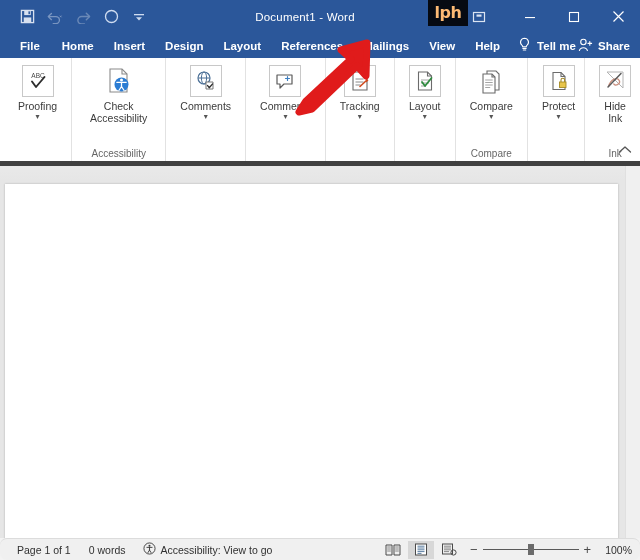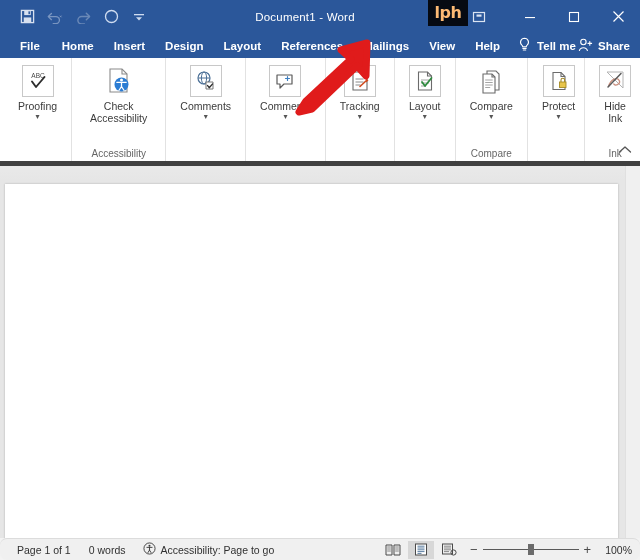--- a/index.html
+++ b/index.html
@@ -462,21 +462,21 @@
     <div class="sb-item">Page 1 of 1</div>
     <div class="sb-item">0 words</div>
     <div class="sb-item">
       <span>
         <svg width="13" height="13" viewBox="0 0 14 14">
           <circle cx="7" cy="7" r="6" fill="none" stroke="#3a3a3a" stroke-width="1"></circle>
           <circle cx="7" cy="4" r="1.1" fill="#3a3a3a"></circle>
           <path d="M4.2 5.8 h5.6 M7 5.8 v3 M7 8.8 l-1.7 2.6 M7 8.8 l1.7 2.6" stroke="#3a3a3a" stroke-width="1" stroke-linecap="round"></path>
         </svg>
       </span>
-      <span>Accessibility: Page to go</span>
+      <span>Accessibility: View to go</span>
     </div>
 
     <div class="sb-right">
       <div class="viewbtn">
         <svg width="16" height="13" viewBox="0 0 16 13">
           <path d="M1 2 h6 v10 H1 z M9 2 h6 v10 H9 z" fill="none" stroke="#4a4a4a" stroke-width="1"></path>
           <path d="M2.2 4 h3.6 M2.2 6 h3.6 M2.2 8 h3.6 M10.2 4 h3.6 M10.2 6 h3.6 M10.2 8 h3.6" stroke="#6e6e6e" stroke-width="0.8"></path>
         </svg>
       </div>
       <div class="viewbtn sel">

